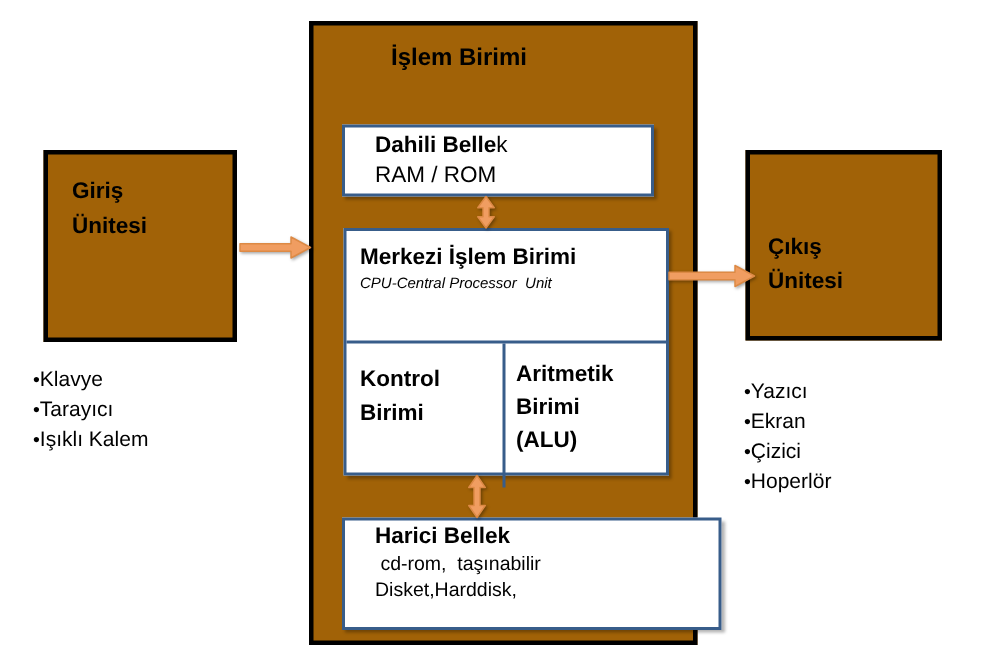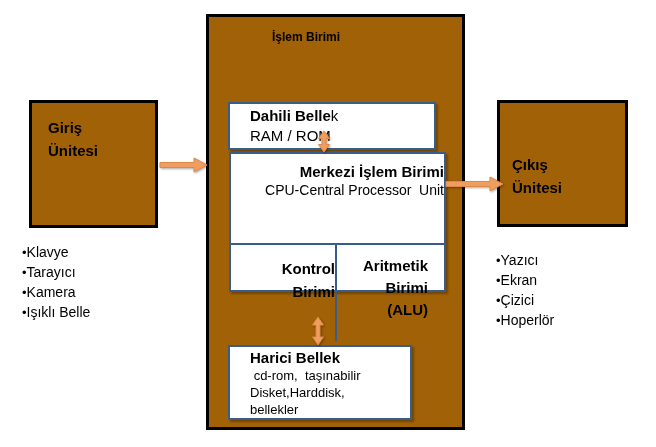--- a/index.html
+++ b/index.html
@@ -3,93 +3,91 @@
 <meta charset="utf-8">
 <style>
   html,body{margin:0;padding:0;background:#fff;}
   .canvas{
     position:relative;width:656px;height:447px;background:#FFFFFF;
     font-family:"Liberation Sans",sans-serif;color:#000;overflow:hidden;
   }
   .abs{position:absolute;box-sizing:border-box;}
   .box-black{border:3px solid #000;background:#a16207;}
   .box-blue{border:2px solid #385D8A;background:#fff;box-shadow:2px 2px 2px rgba(0,0,0,0.30);}
-  .main-title{font-size:12px;font-weight:bold;text-align:center;}
+  .main-title{font-size:16px;font-weight:bold;text-align:center;}
   .unit-label{font-size:15px;font-weight:bold;line-height:23px;}
   .dahili-line1{font-size:15px;font-weight:bold;line-height:20px;}
   .dahili-tail{font-weight:normal;}
   .dahili-line2{font-size:15px;line-height:19px;}
   .cpu-header{height:65px;padding:8px 0 0 9px;}
   .cpu-title{font-size:15px;font-weight:bold;line-height:19px;}
-  .cpu-sub{font-size:14px;line-height:18px;white-space:pre-wrap;}
-  .cpu-body{display:flex;border-top:2px solid #385D8A;height:96px;margin-top:16px;}
+  .cpu-sub{font-size:10px;line-height:18px;white-space:pre-wrap;font-style:italic;}
+  .cpu-body{display:flex;border-top:2px solid #385D8A;height:96px;}
   .cpu-left{width:95px;padding:12px 0 0 9px;font-size:15px;font-weight:bold;line-height:23px;}
   .cpu-right{flex:1;border-left:2px solid #385D8A;padding:10px 16px 0 7px;font-size:15px;font-weight:bold;line-height:22px;}
   .harici-title{font-size:15px;font-weight:bold;line-height:18px;}
   .harici-line{font-size:13px;line-height:17px;white-space:pre-wrap;}
   .device-list{list-style:none;margin:0;padding:0;font-size:14px;}
   .device-list li{height:20px;line-height:20px;}
   .bullet{font-size:13px;}
   .arrow-layer{position:absolute;left:0;top:0;width:656px;height:447px;z-index:5;pointer-events:none;}
   .arrow{stroke:#DD8A45;stroke-width:1;stroke-linejoin:round;filter:drop-shadow(1px 1.5px 1px rgba(0,0,0,0.35));}
 </style>
 </head>
 <body>
 
 <div class="canvas">
 
   <div class="abs box-black" style="left:206px;top:14px;width:259px;height:416px;"></div>
 
   <div class="abs main-title" style="left:206px;top:30px;width:200px;">İşlem Birimi</div>
 
-  <div class="abs box-blue" style="left:228px;top:83px;width:208px;height:48px;padding:2px 0 0 20px;margin-top:19px;">
+  <div class="abs box-blue" style="left:228px;top:83px;width:208px;height:48px;padding:2px 0 0 20px;">
     <div class="dahili-line1"><span>Dahili Belle</span><span class="dahili-tail">k</span></div>
     <div class="dahili-line2">RAM / ROM</div>
   </div>
 
-  <div class="abs box-blue" style="left:229px;top:152px;width:217px;height:140px;text-align:right;">
+  <div class="abs box-blue" style="left:229px;top:152px;width:217px;height:165px;">
     <div class="cpu-header">
       <div class="cpu-title">Merkezi İşlem Birimi</div>
       <div class="cpu-sub">CPU-Central Processor  Unit</div>
     </div>
     <div class="cpu-body">
       <div class="cpu-left">
         <div>Kontrol</div>
         <div>Birimi</div>
       </div>
       <div class="cpu-right">
         <div>Aritmetik</div>
         <div>Birimi</div>
         <div>(ALU)</div>
       </div>
     </div>
   </div>
 
-  <div class="abs box-blue" style="left:228px;top:345px;width:184px;height:75px;padding:2px 0 0 20px;">
+  <div class="abs box-blue" style="left:228px;top:345px;width:253px;height:75px;padding:2px 0 0 20px;">
     <div class="harici-title">Harici Bellek</div>
     <div class="harici-line"> cd-rom,  taşınabilir</div>
     <div class="harici-line">Disket,Harddisk,</div>
-    <div class="harici-line">bellekler</div>
   </div>
 
   <div class="abs box-black unit-label" style="left:29px;top:100px;width:129px;height:128px;padding:13px 0 0 16px;">
     <div>Giriş</div>
     <div>Ünitesi</div>
   </div>
 
   <div class="abs box-black unit-label" style="left:497px;top:100px;width:131px;height:127px;padding:50px 0 0 12px;">
     <div>Çıkış</div>
     <div>Ünitesi</div>
   </div>
 
   <ul class="abs device-list" style="left:22px;top:242px;">
     <li><span class="bullet">•</span><span>Klavye</span></li>
     <li><span class="bullet">•</span><span>Tarayıcı</span></li>
-    <li><span class="bullet">•</span><span>Kamera</span></li>
-    <li><span class="bullet">•</span><span>Işıklı Belle</span></li>
+    <li><span class="bullet">•</span><span>Işıklı Kalem</span></li>
   </ul>
 
   <ul class="abs device-list" style="left:496px;top:250px;">
     <li><span class="bullet">•</span><span>Yazıcı</span></li>
     <li><span class="bullet">•</span><span>Ekran</span></li>
     <li><span class="bullet">•</span><span>Çizici</span></li>
     <li><span class="bullet">•</span><span>Hoperlör</span></li>
   </ul>
 
   <svg class="arrow-layer" viewBox="0 0 656 447">

